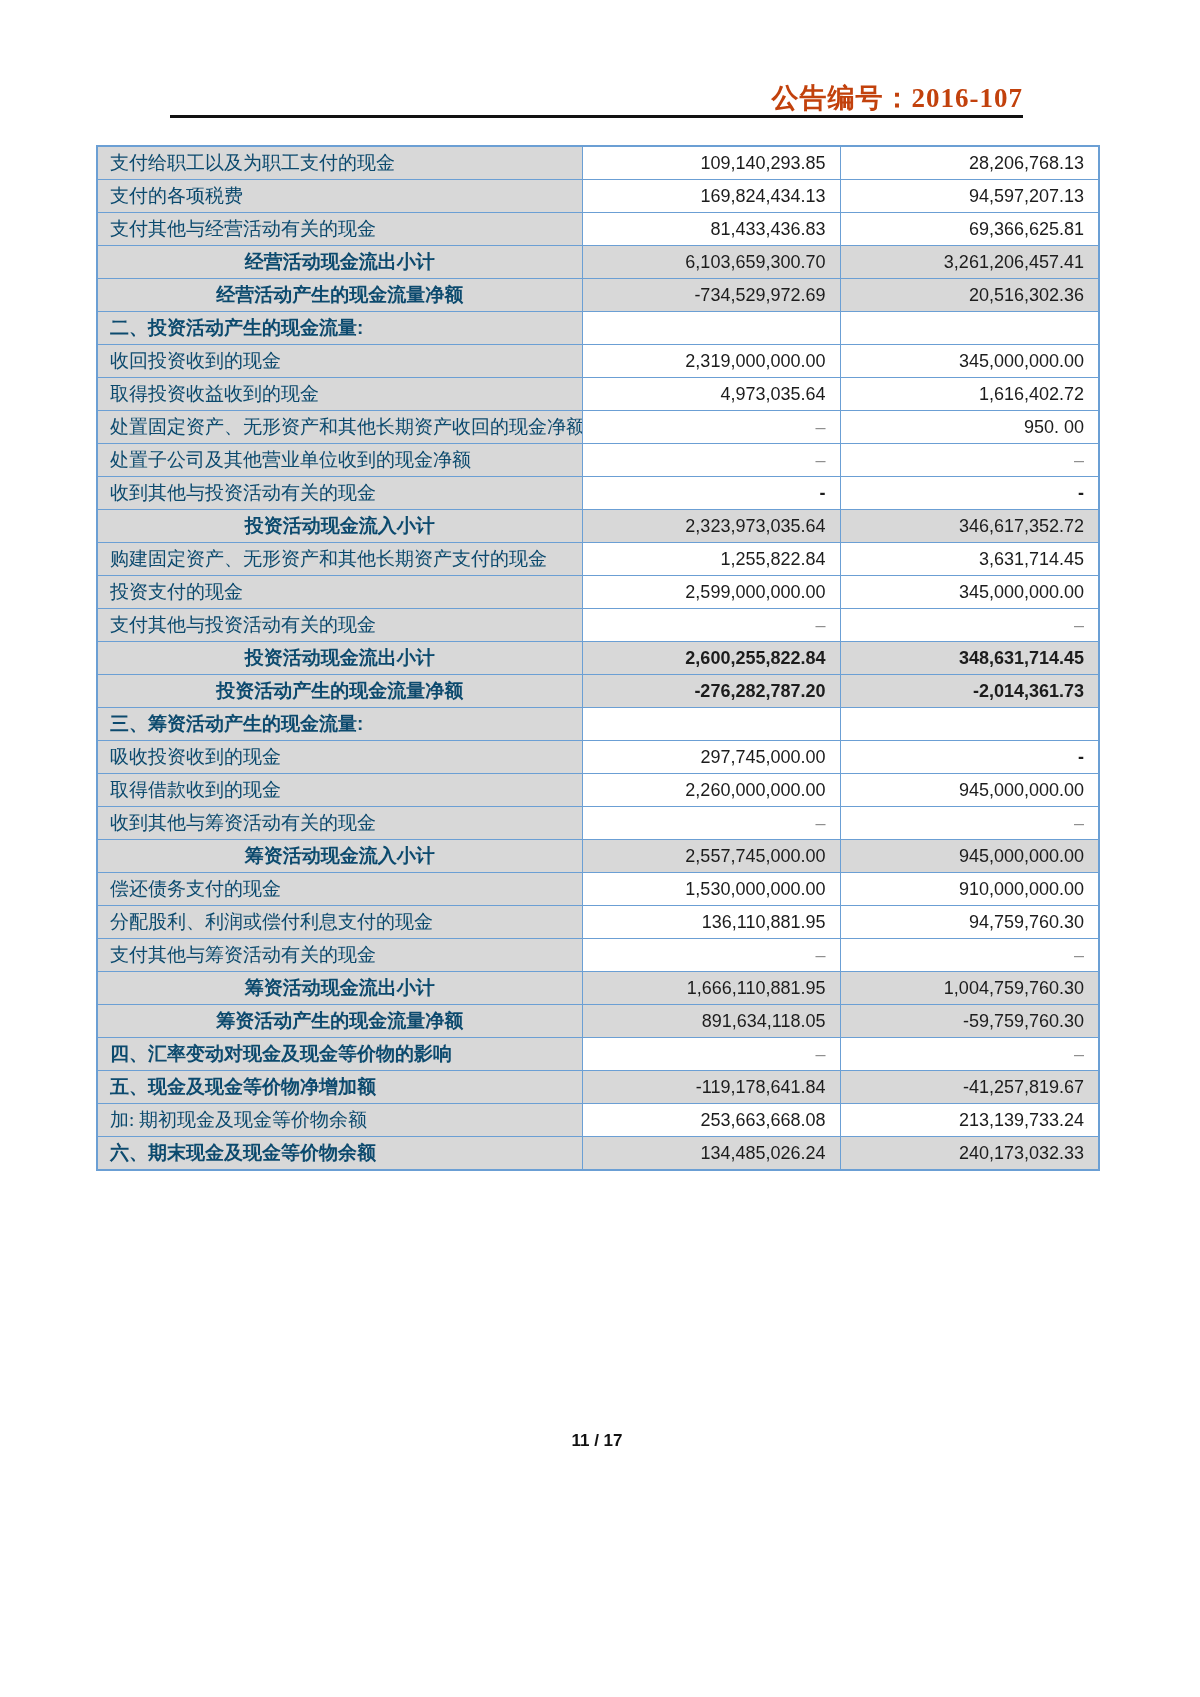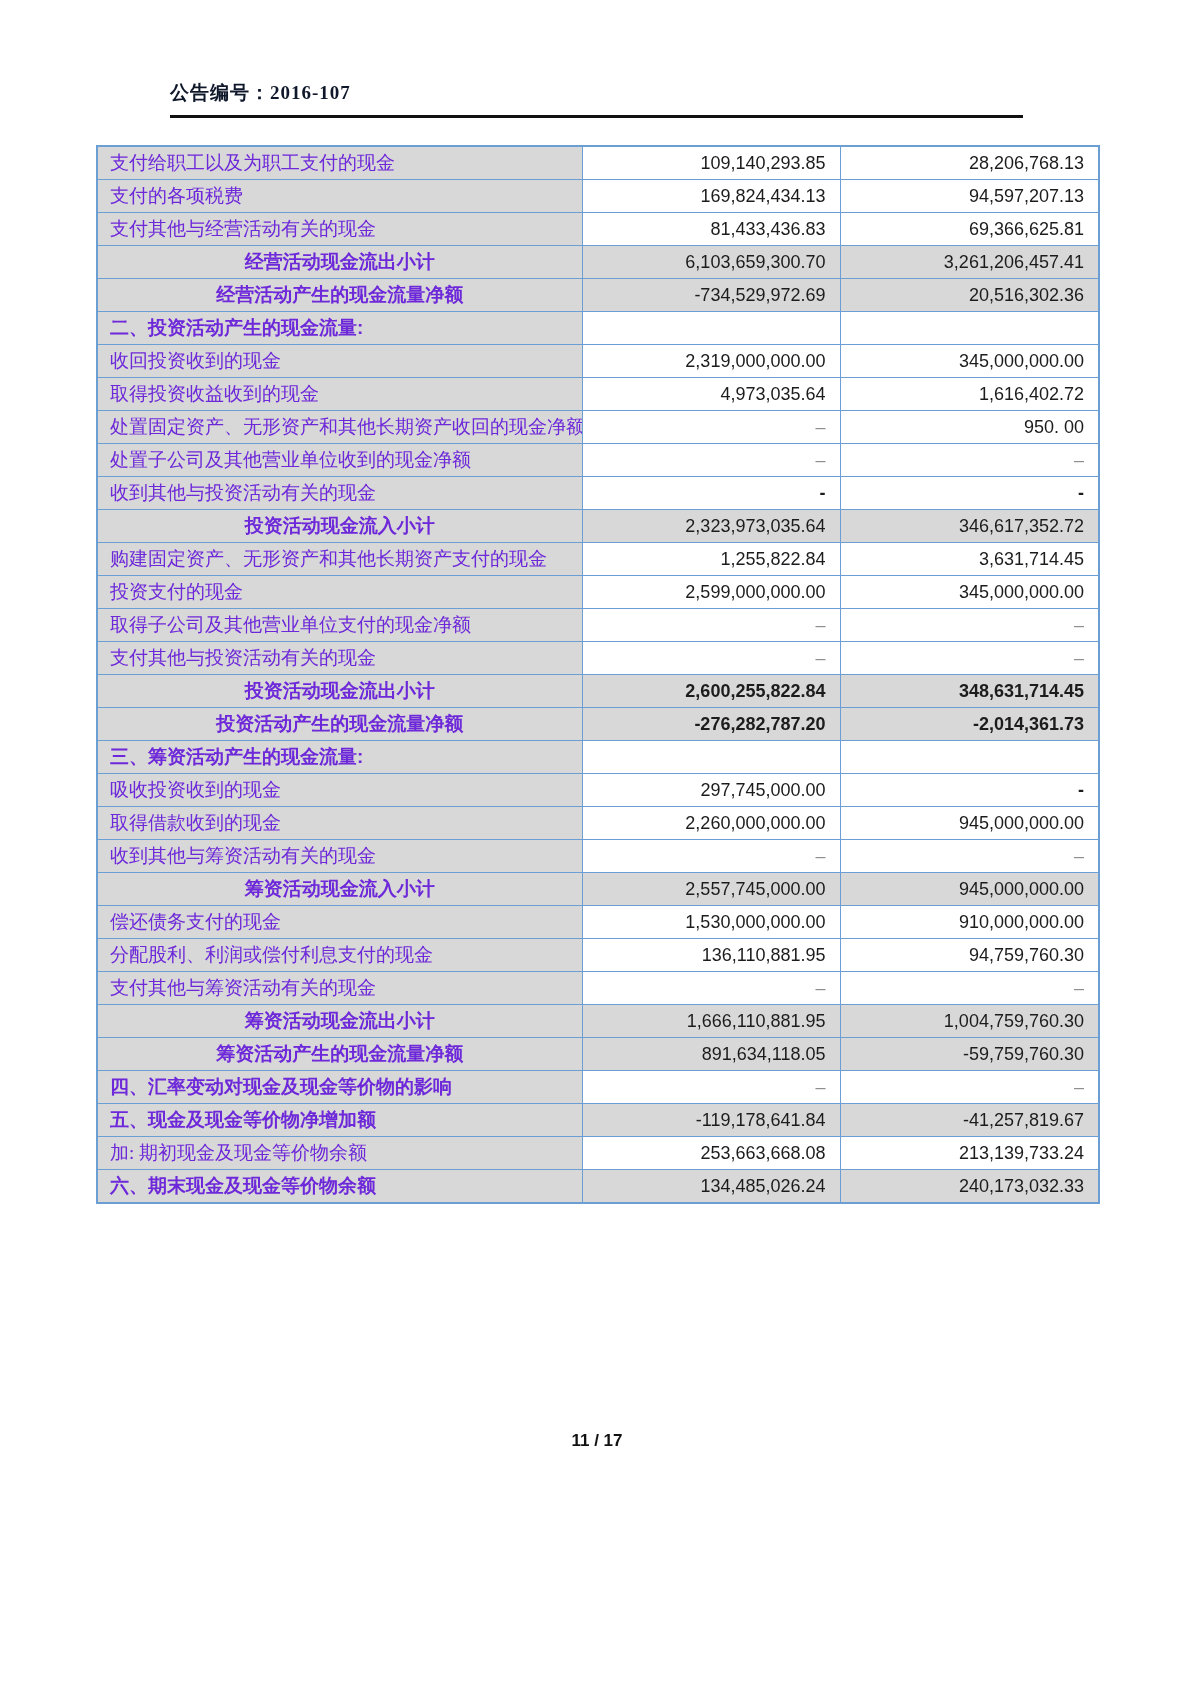--- a/index.html
+++ b/index.html
@@ -8,26 +8,26 @@
     width:1200px;height:1697px;
     margin:0 auto;
     background:#ffffff;
     font-family:"Liberation Sans","DejaVu Sans",sans-serif;
     color:#1c1c1c;
     overflow:hidden;
   }
   .doc-header{
     position:absolute;
     top:80px;left:170px;width:853px;
-    text-align:left;
+    text-align:right;
     font-family:"Liberation Serif","DejaVu Serif",serif;
     font-weight:bold;
-    font-size:19px;
+    font-size:27px;
     letter-spacing:1px;
-    color:#0f172a;
+    color:#c2410c;
     white-space:nowrap;
   }
   .header-rule{
     position:absolute;
     top:115px;left:170px;width:853px;height:3px;
     background:#111;
   }
   table.cashflow{
     position:absolute;
     left:96px;top:145px;
@@ -44,21 +44,21 @@
     vertical-align:middle;
   }
   col.c-label{width:485px;}
   col.c-v1{width:258px;}
   col.c-v2{width:259px;}
   td.lbl{
     background:#d8d8d8;
     font-family:"Liberation Serif","DejaVu Serif",serif;
     font-size:19px;
     padding:0 8px 0 12px;
-    color:#6d28d9;
+    color:#0c4a6e;
   }
   td.num{
     background:#ffffff;
     font-size:18px;
     text-align:right;
     padding:0 14px 0 6px;
     color:#1c1c1c;
   }
   
   tr.subtotal td.lbl, tr.total td.lbl, tr.section td.lbl{
@@ -159,25 +159,20 @@
           <td class="lbl">购建固定资产、无形资产和其他长期资产支付的现金</td>
           <td class="num">1,255,822.84</td>
           <td class="num">3,631,714.45</td>
         </tr>
         <tr class="item">
           <td class="lbl">投资支付的现金</td>
           <td class="num">2,599,000,000.00</td>
           <td class="num">345,000,000.00</td>
         </tr>
         <tr class="item">
-          <td class="lbl">取得子公司及其他营业单位支付的现金净额</td>
-          <td class="num dash">–</td>
-          <td class="num dash">–</td>
-        </tr>
-        <tr class="item">
           <td class="lbl">支付其他与投资活动有关的现金</td>
           <td class="num dash">–</td>
           <td class="num dash">–</td>
         </tr>
         <tr class="subtotal vbold">
           <td class="lbl">投资活动现金流出小计</td>
           <td class="num">2,600,255,822.84</td>
           <td class="num">348,631,714.45</td>
         </tr>
         <tr class="subtotal vbold">

